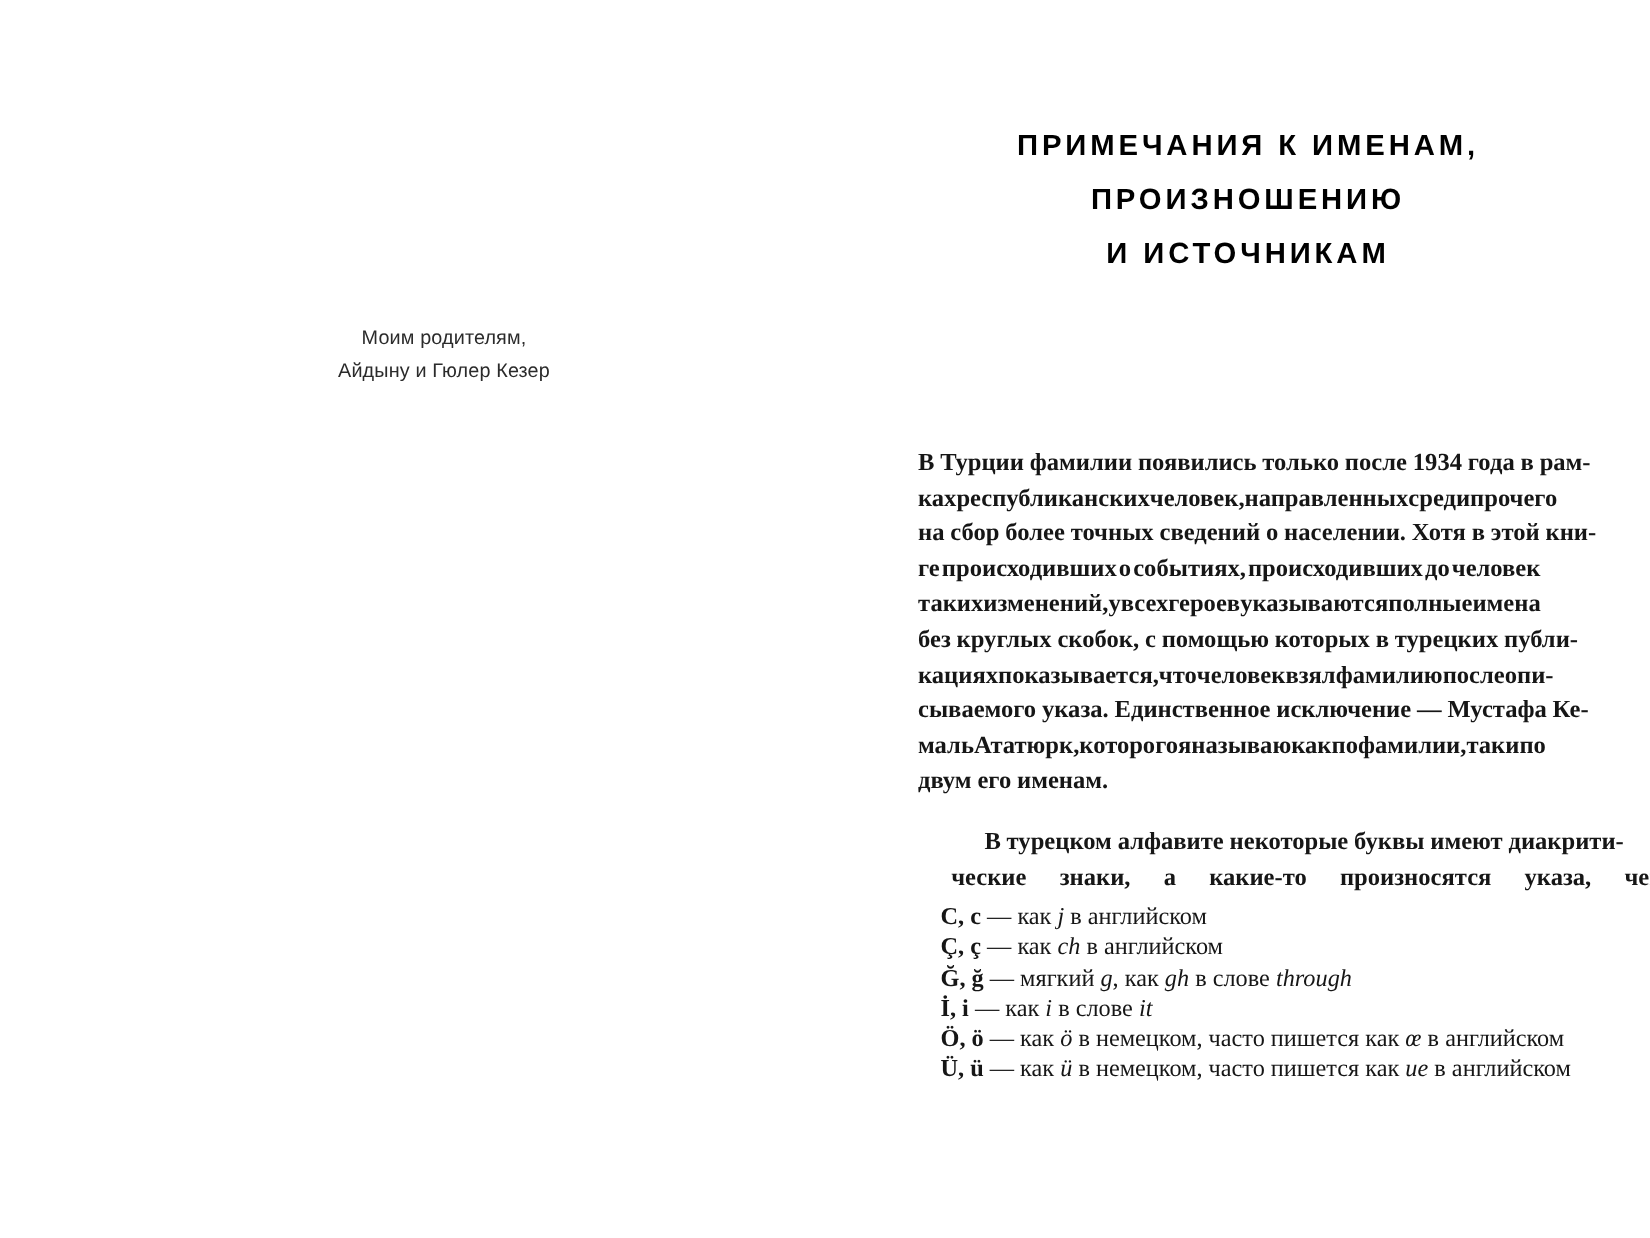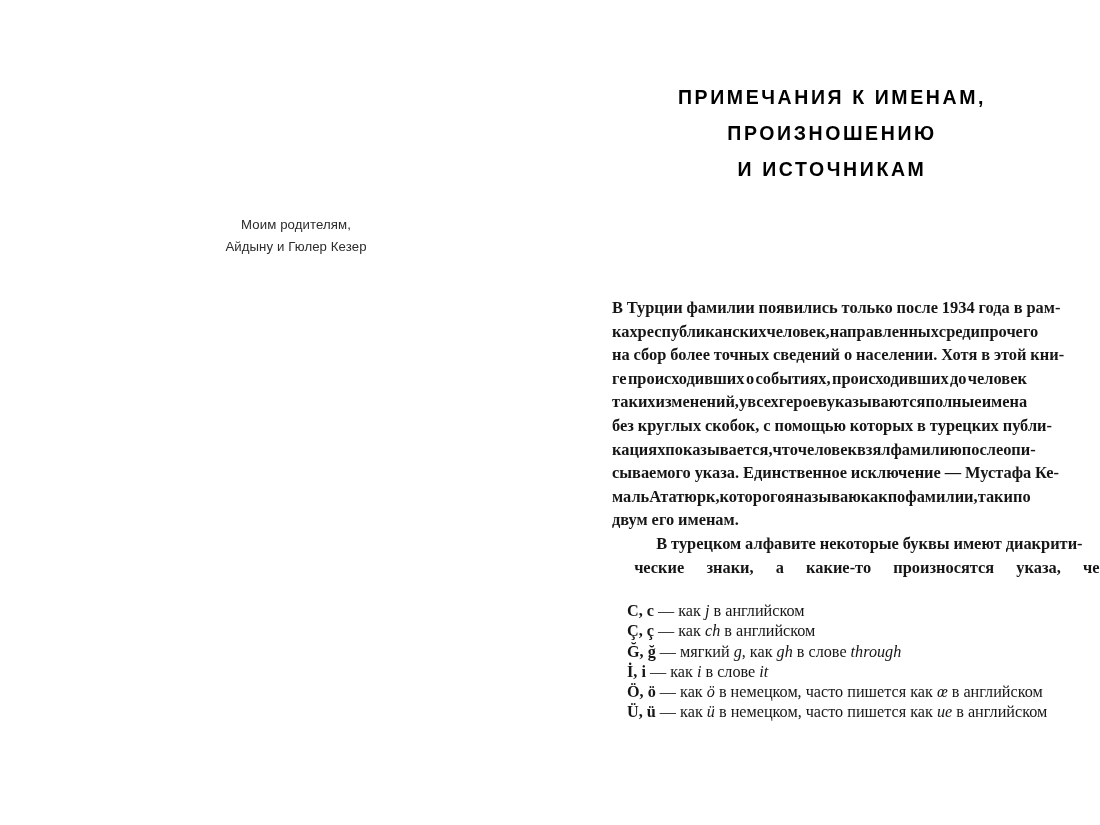--- a/index.html
+++ b/index.html
@@ -188,21 +188,21 @@
             <span>называю</span>
             <span>как</span>
             <span>по</span>
             <span>фамилии,</span>
             <span>так</span>
             <span>и</span>
             <span>по</span>
           </span>
           <span class="jline">двум его именам.</span>
         </p>
-        <p class="para indent" style="margin-top: 0px;">
+        <p class="para indent" style="margin-top: 17px;">
           <span class="jline" style="padding-left: 1.35em;">В турецком алфавите некоторые буквы имеют диакрити-</span>
           <span class="jline stretch">
             <span>ческие</span>
             <span>знаки,</span>
             <span>а</span>
             <span>какие-то</span>
             <span>произносятся</span>
             <span>указа,</span>
             <span>чем</span>
             <span>в</span>

